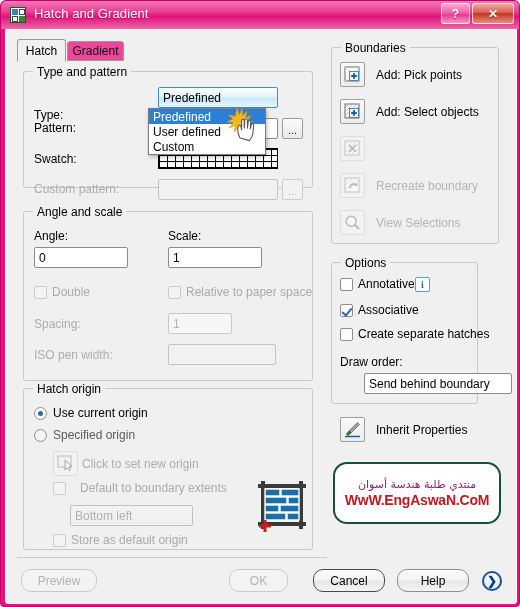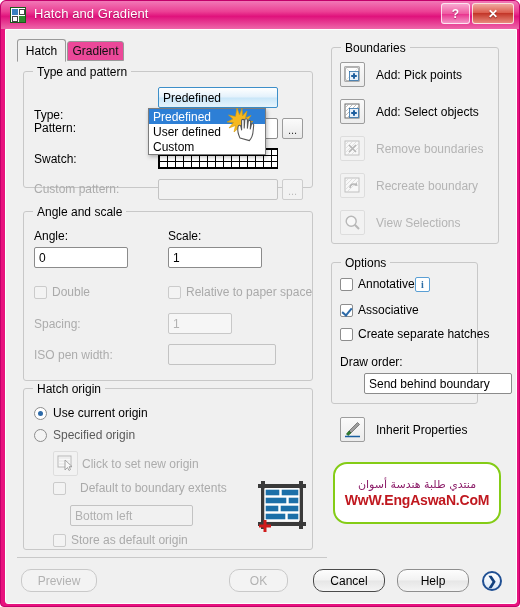--- a/index.html
+++ b/index.html
@@ -251,21 +251,21 @@
     display: flex; align-items: center; justify-content: center;
     font-family: "Liberation Serif", serif;
   }
 
   
   #brick-preview { position: absolute; }
 
   
   #watermark {
     position: absolute;
-    border: 2px solid #84cc16;
+    border: 2px solid #14532d;
     border-radius: 14px;
     background: #ffffff;
     display: flex; flex-direction: column;
     align-items: center; justify-content: center;
   }
   #wm-ar {
     font-size: 11px; color: #8d1f6a; direction: rtl;
     font-family: "DejaVu Sans", sans-serif;
     line-height: 14px;
   }
@@ -467,21 +467,20 @@
     </div>
     <div class="iconlabel" style="left:45px; top:68px;">Add: Select objects</div>
 
     <div class="iconbtn dim" style="left:9px; top:99px;">
       <svg class="ib-inner" viewBox="0 0 17 17">
         <rect x="1" y="1" width="14" height="14" fill="#ffffff" stroke="#9b9b9b"></rect>
         <path d="M1 5 L5 1 M1 9 L9 1 M1 13 L13 1 M3 15 L15 3 M7 15 L15 7" stroke="#c6c6c6" stroke-width="0.8"></path>
         <path d="M5 12 L12 5 M5 5 L12 12" stroke="#8a8a8a" stroke-width="1.6"></path>
       </svg>
     </div>
-    <div class="iconlabel dim" style="left:45px; top:105px;">Remove boundaries</div>
 
     <div class="iconbtn dim" style="left:9px; top:136px;">
       <svg class="ib-inner" viewBox="0 0 17 17">
         <rect x="1" y="1" width="14" height="14" fill="#ffffff" stroke="#9b9b9b"></rect>
         <path d="M1 5 L5 1 M1 9 L9 1 M1 13 L13 1 M3 15 L15 3" stroke="#c6c6c6" stroke-width="0.8"></path>
         <path d="M6 11 C6 7 10 6 12 8" stroke="#8a8a8a" stroke-width="1.4" fill="none"></path>
         <path d="M12.6 5.5 L13.6 9 L10.2 8.4 Z" fill="#8a8a8a"></path>
       </svg>
     </div>
     <div class="iconlabel dim" style="left:45px; top:142px;">Recreate boundary</div>

